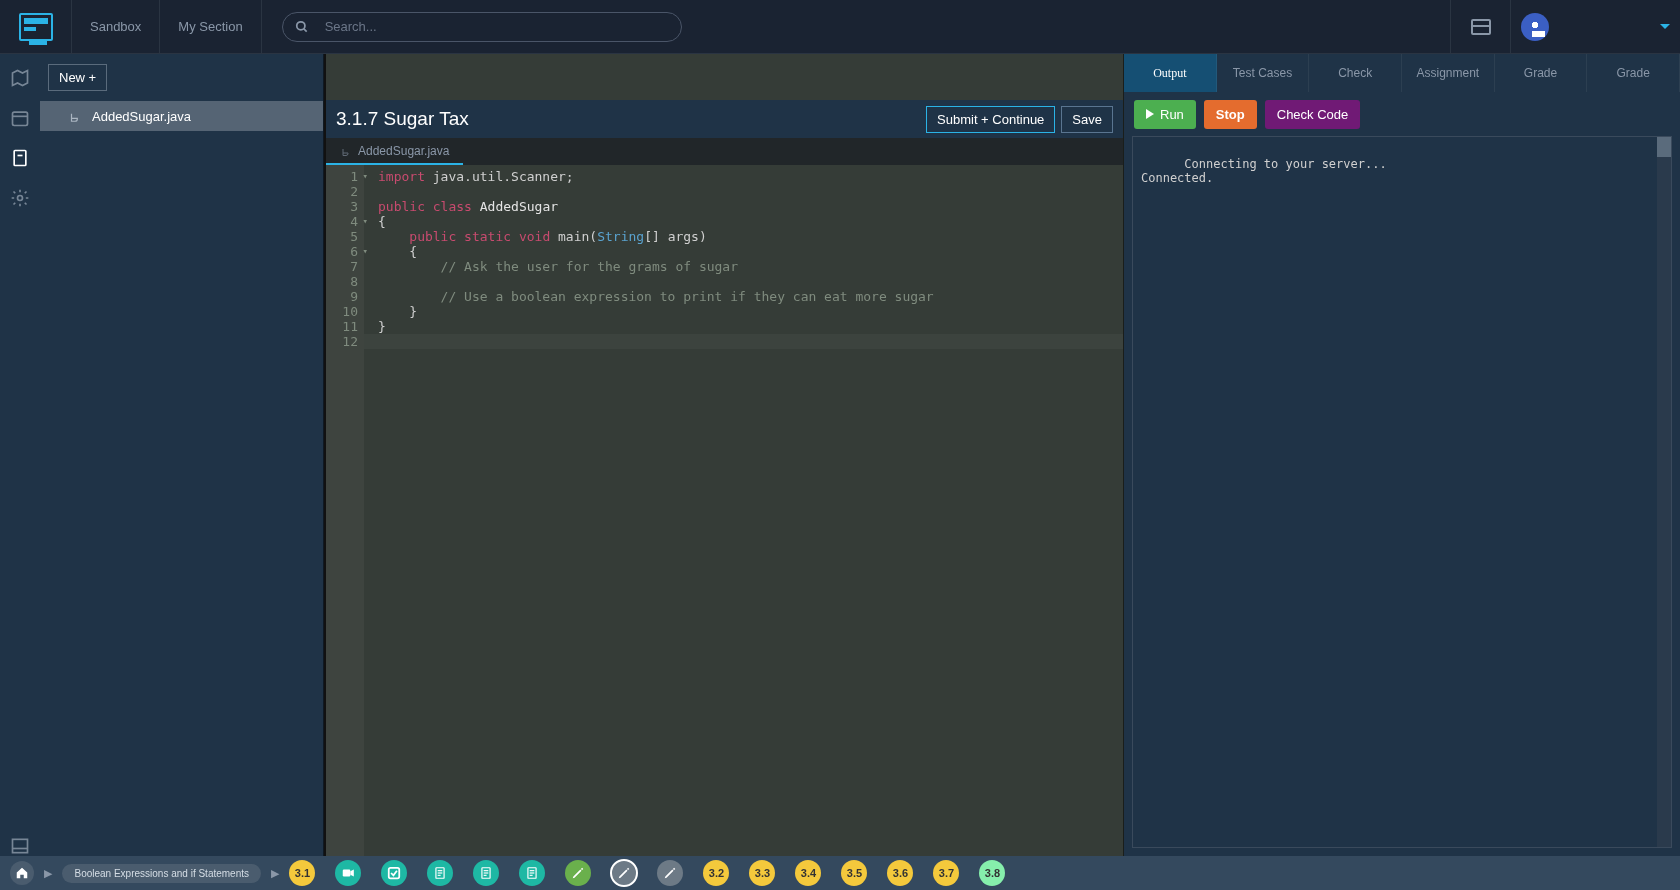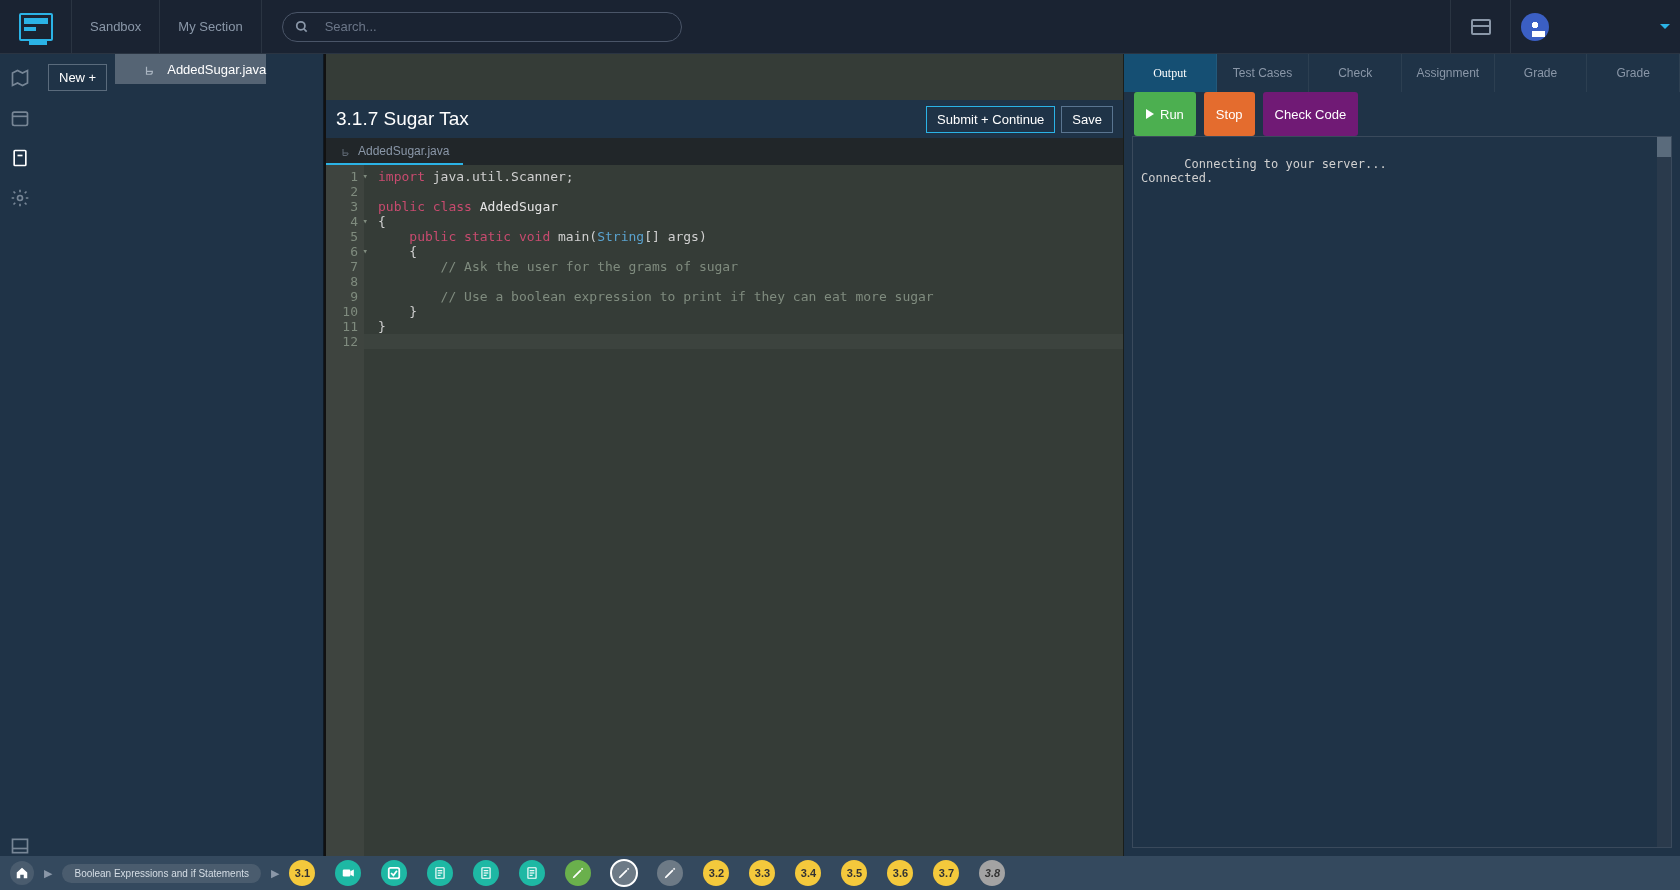--- a/index.html
+++ b/index.html
@@ -184,21 +184,21 @@
 }
 .sidebar-left .sb-icon.active { opacity: 1; }
 .sb-spacer { flex: 1; }
 
 
 .file-panel {
   width: 284px;
   background: #1f3347;
   border-right: 1px solid rgba(0,0,0,0.5);
   display: flex;
-  flex-direction: row;
+  flex-direction: column;
 }
 .file-panel .new-btn-wrap {
   padding: 10px 8px;
 }
 .file-panel .new-btn {
   background: transparent;
   border: 1px solid #5a6b7c;
   color: #fff;
   padding: 5px 10px;
   font-size: 13px;
@@ -335,36 +335,37 @@
   justify-content: center;
   font-size: 12px;
   color: #8a97a8;
   cursor: pointer;
   border-right: 1px solid rgba(255,255,255,0.06);
 }
 .right-tab.active { background: #154f73; color: #fff; font-family: Liberation Serif, serif; }
 .action-row {
   height: 44px;
   display: flex;
+  align-items: center;
   padding: 0 10px;
   gap: 8px;
 }
 .btn {
   border: none;
   border-radius: 3px;
   color: #fff;
   font-size: 13px;
   padding: 7px 12px;
   cursor: pointer;
   display: inline-flex;
   align-items: center;
   gap: 6px;
 }
 .btn-green { background: #4caf50; }
-.btn-orange { background: #e46c2e; }
+.btn-orange { background: #e46c2e; font-weight: bold; }
 .btn-magenta { background: #701a75; }
 .play-icon {
   width: 0; height: 0;
   border-left: 8px solid #fff;
   border-top: 5px solid transparent;
   border-bottom: 5px solid transparent;
 }
 .console {
   flex: 1;
   margin: 0 8px 8px 8px;
@@ -430,21 +431,21 @@
   font-weight: 600;
   color: #333;
   cursor: pointer;
   flex-shrink: 0;
 }
 .bb-circle.current { outline: 2px solid #fff; outline-offset: -1px; }
 .c-yellow { background: #f4c93c; }
 .c-teal   { background: #1eb8a4; color: #fff; position: relative; }
 .c-green  { background: #6ab04c; color: #fff; }
 .c-grey   { background: #6d7a86; color: #fff; }
-.c-silver { background: #a3a3a3; color: #333; font-style: italic; }
+.c-silver { background: #86efac; color: #333; }
 .bb-icon-svg { width: 14px; height: 14px; }
 
 svg { display: block; }
 </style>
 </head>
 <body>
 
 <div class="topbar">
   <div class="logo-cell">
     <div class="logo-screen">

